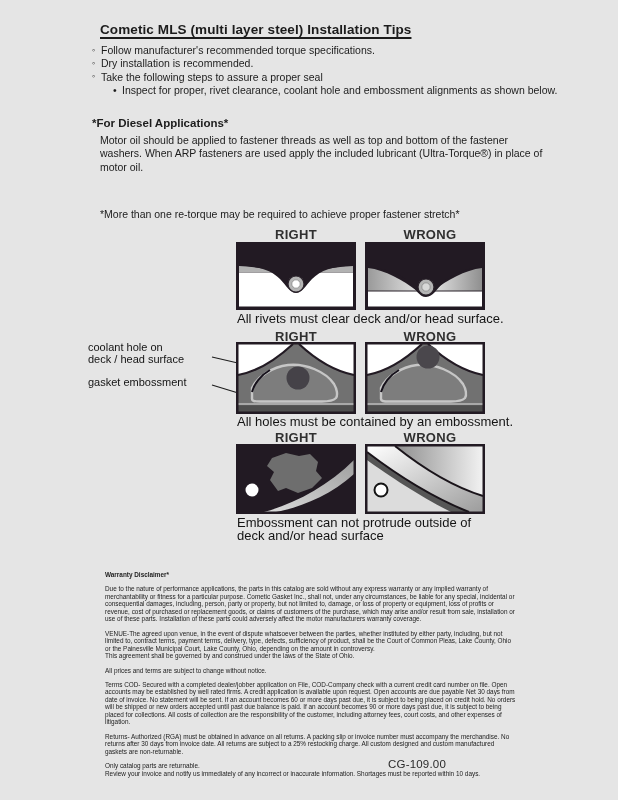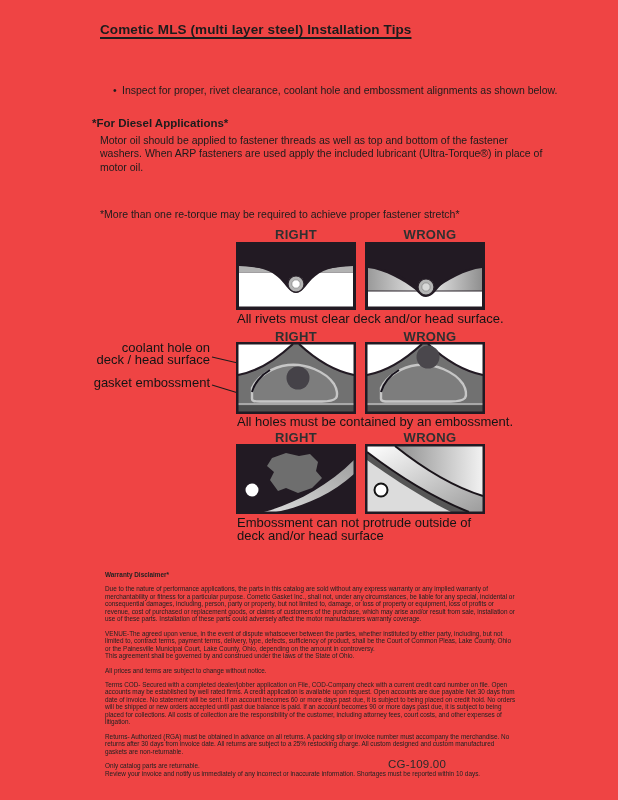--- a/index.html
+++ b/index.html
@@ -4,21 +4,21 @@
 <style>
   :root{
     --ink:#1c1c1c;
     --dk:#221a23;
     --gray:#717171;
     --emboss:#c6c6c6;
   }
   *{margin:0;padding:0;box-sizing:border-box;}
   html,body{background:#ffffff;}
   body{width:618px;height:800px;font-family:"Liberation Sans", sans-serif;color:var(--ink);}
-  .page{position:relative;width:618px;height:800px;background:#ef4444;overflow:hidden;}
+  .page{position:relative;width:618px;height:800px;background:#e5e5e5;overflow:hidden;}
 
   .title{position:absolute;left:100px;top:22px;font-size:13.5px;font-weight:bold;
          text-decoration:underline;text-underline-offset:3px;text-decoration-thickness:1.5px;letter-spacing:.1px;}
 
   .bullets{position:absolute;left:92px;top:44px;width:460px;font-size:10.5px;line-height:13.4px;list-style:none;}
   .bullets li{padding-left:9px;position:relative;}
   .bullets li::before{content:"\25E6";position:absolute;left:0;top:-0.5px;font-size:9px;}
   .subbullets{position:absolute;left:113px;top:84px;width:450px;font-size:10.5px;line-height:13.4px;list-style:none;}
   .subbullets li{padding-left:9px;position:relative;}
   .subbullets li::before{content:"\2022";position:absolute;left:0;}
@@ -26,37 +26,42 @@
   .diesel-heading{position:absolute;left:92px;top:117px;font-size:11.5px;font-weight:bold;}
   .para{position:absolute;left:100px;font-size:10.5px;line-height:13.4px;}
   .para-1{top:134px;width:448px;}
   .para-2{top:167px;width:430px;}
   .note{top:208px;width:448px;}
 
   .dlabel{position:absolute;width:120px;text-align:center;font-size:13px;color:#303030;letter-spacing:.3px;font-weight:bold;}
   .dbox{position:absolute;width:120px;display:block;}
   .caption{position:absolute;font-size:13px;line-height:12.6px;color:#141414;}
 
-  .ann{position:absolute;width:122px;text-align:right;font-size:13px;line-height:11.5px;color:#141414;}
+  .ann{position:absolute;width:122px;font-size:11px;line-height:11.5px;color:#141414;}
   .leader-svg{position:absolute;left:205px;top:345px;width:100px;height:60px;}
 
   .warranty{position:absolute;left:105px;top:571px;width:412px;font-size:6.4px;line-height:7.45px;color:#222;}
   .warranty .w-head{font-weight:bold;margin-bottom:7px;}
   .warranty p{margin:0;}
   .warranty .gap{margin-bottom:7px;}
 
   .pagenum{position:absolute;left:388px;top:758px;font-size:11.5px;color:#2a2a2a;letter-spacing:.2px;}
 </style>
 </head>
 <body>
 
 <div class="page">
 
   <div class="title">Cometic MLS (multi layer steel) Installation Tips</div>
 
+  <ul class="bullets">
+    <li>Follow manufacturer's recommended torque specifications.</li>
+    <li>Dry installation is recommended.</li>
+    <li>Take the following steps to assure a proper seal</li>
+  </ul>
   <ul class="subbullets">
     <li>Inspect for proper, rivet clearance, coolant hole and embossment alignments as shown below.</li>
   </ul>
 
   <div class="diesel-heading">*For Diesel Applications*</div>
   <p class="para para-1">Motor oil should be applied to fastener threads as well as top and bottom of the fastener washers. When ARP fasteners are used apply the included lubricant (Ultra-Torque®) in place of motor oil.</p>
   <p class="para note">*More than one re-torque may be required to achieve proper fastener stretch*</p>
 
   <div class="dlabel" style="left:236px;top:227px;">RIGHT</div>
   <div class="dlabel" style="left:370px;top:227px;">WRONG</div>

